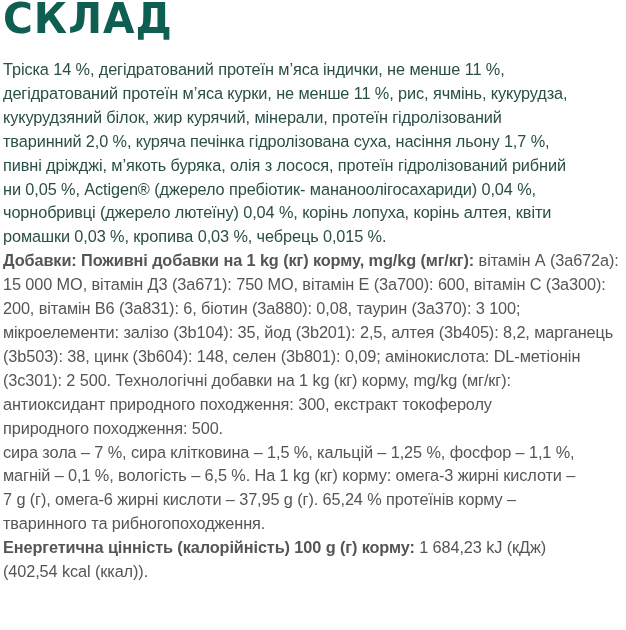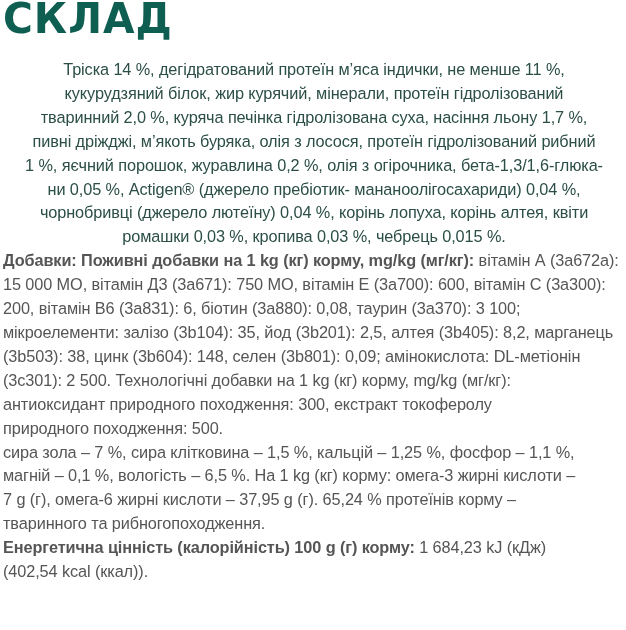--- a/index.html
+++ b/index.html
@@ -39,43 +39,42 @@
     }
     .para {
       margin: 0;
       white-space: nowrap;
     }
     .para .line {
       display: block;
     }
     .ingredients {
       color: #2b4e47;
-      text-align: center;
     }
     .additives, .analysis, .energy {
       color: #555555;
     }
     .label {
       font-weight: bold;
       color: #555555;
     }
   </style>
 </head>
 <body>
 
 <h1 class="title" style="color: rgb(15, 94, 82);">СКЛАД</h1>
 
 <div class="content">
 
   <p class="para ingredients" style="color: rgb(43, 78, 71);">
     <span class="line">Тріска 14 %, дегідратований протеїн м’яса індички, не менше 11 %,</span>
+    <span class="line">дегідратований протеїн м’яса курки, не менше 11 %, рис, ячмінь, кукурудза,</span>
     <span class="line">кукурудзяний білок, жир курячий, мінерали, протеїн гідролізований</span>
     <span class="line">тваринний 2,0 %, куряча печінка гідролізована суха, насіння льону 1,7 %,</span>
     <span class="line">пивні дріжджі, м’якоть буряка, олія з лосося, протеїн гідролізований рибний</span>
-    <span class="line">1 %, яєчний порошок, журавлина 0,2 %, олія з огірочника, бета-1,3/1,6-глюка-</span>
     <span class="line">ни 0,05 %, Actigen® (джерело пребіотик- мананоолігосахариди) 0,04 %,</span>
     <span class="line">чорнобривці (джерело лютеїну) 0,04 %, корінь лопуха, корінь алтея, квіти</span>
     <span class="line">ромашки 0,03 %, кропива 0,03 %, чебрець 0,015 %.</span>
   </p>
 
   <p class="para additives" style="color: rgb(85, 85, 85);">
     <span class="line"><span class="label">Добавки: Поживні добавки на 1 kg (кг) корму, mg/kg (мг/кг):</span><span> вітамін А (3а672а):</span></span>
     <span class="line">15 000 МО, вітамін Д3 (3а671): 750 МО, вітамін Е (3а700): 600, вітамін С (3а300):</span>
     <span class="line">200, вітамін В6 (3а831): 6, біотин (3а880): 0,08, таурин (3а370): 3 100;</span>
     <span class="line">мікроелементи: залізо (3b104): 35, йод (3b201): 2,5, алтея (3b405): 8,2, марганець</span>

